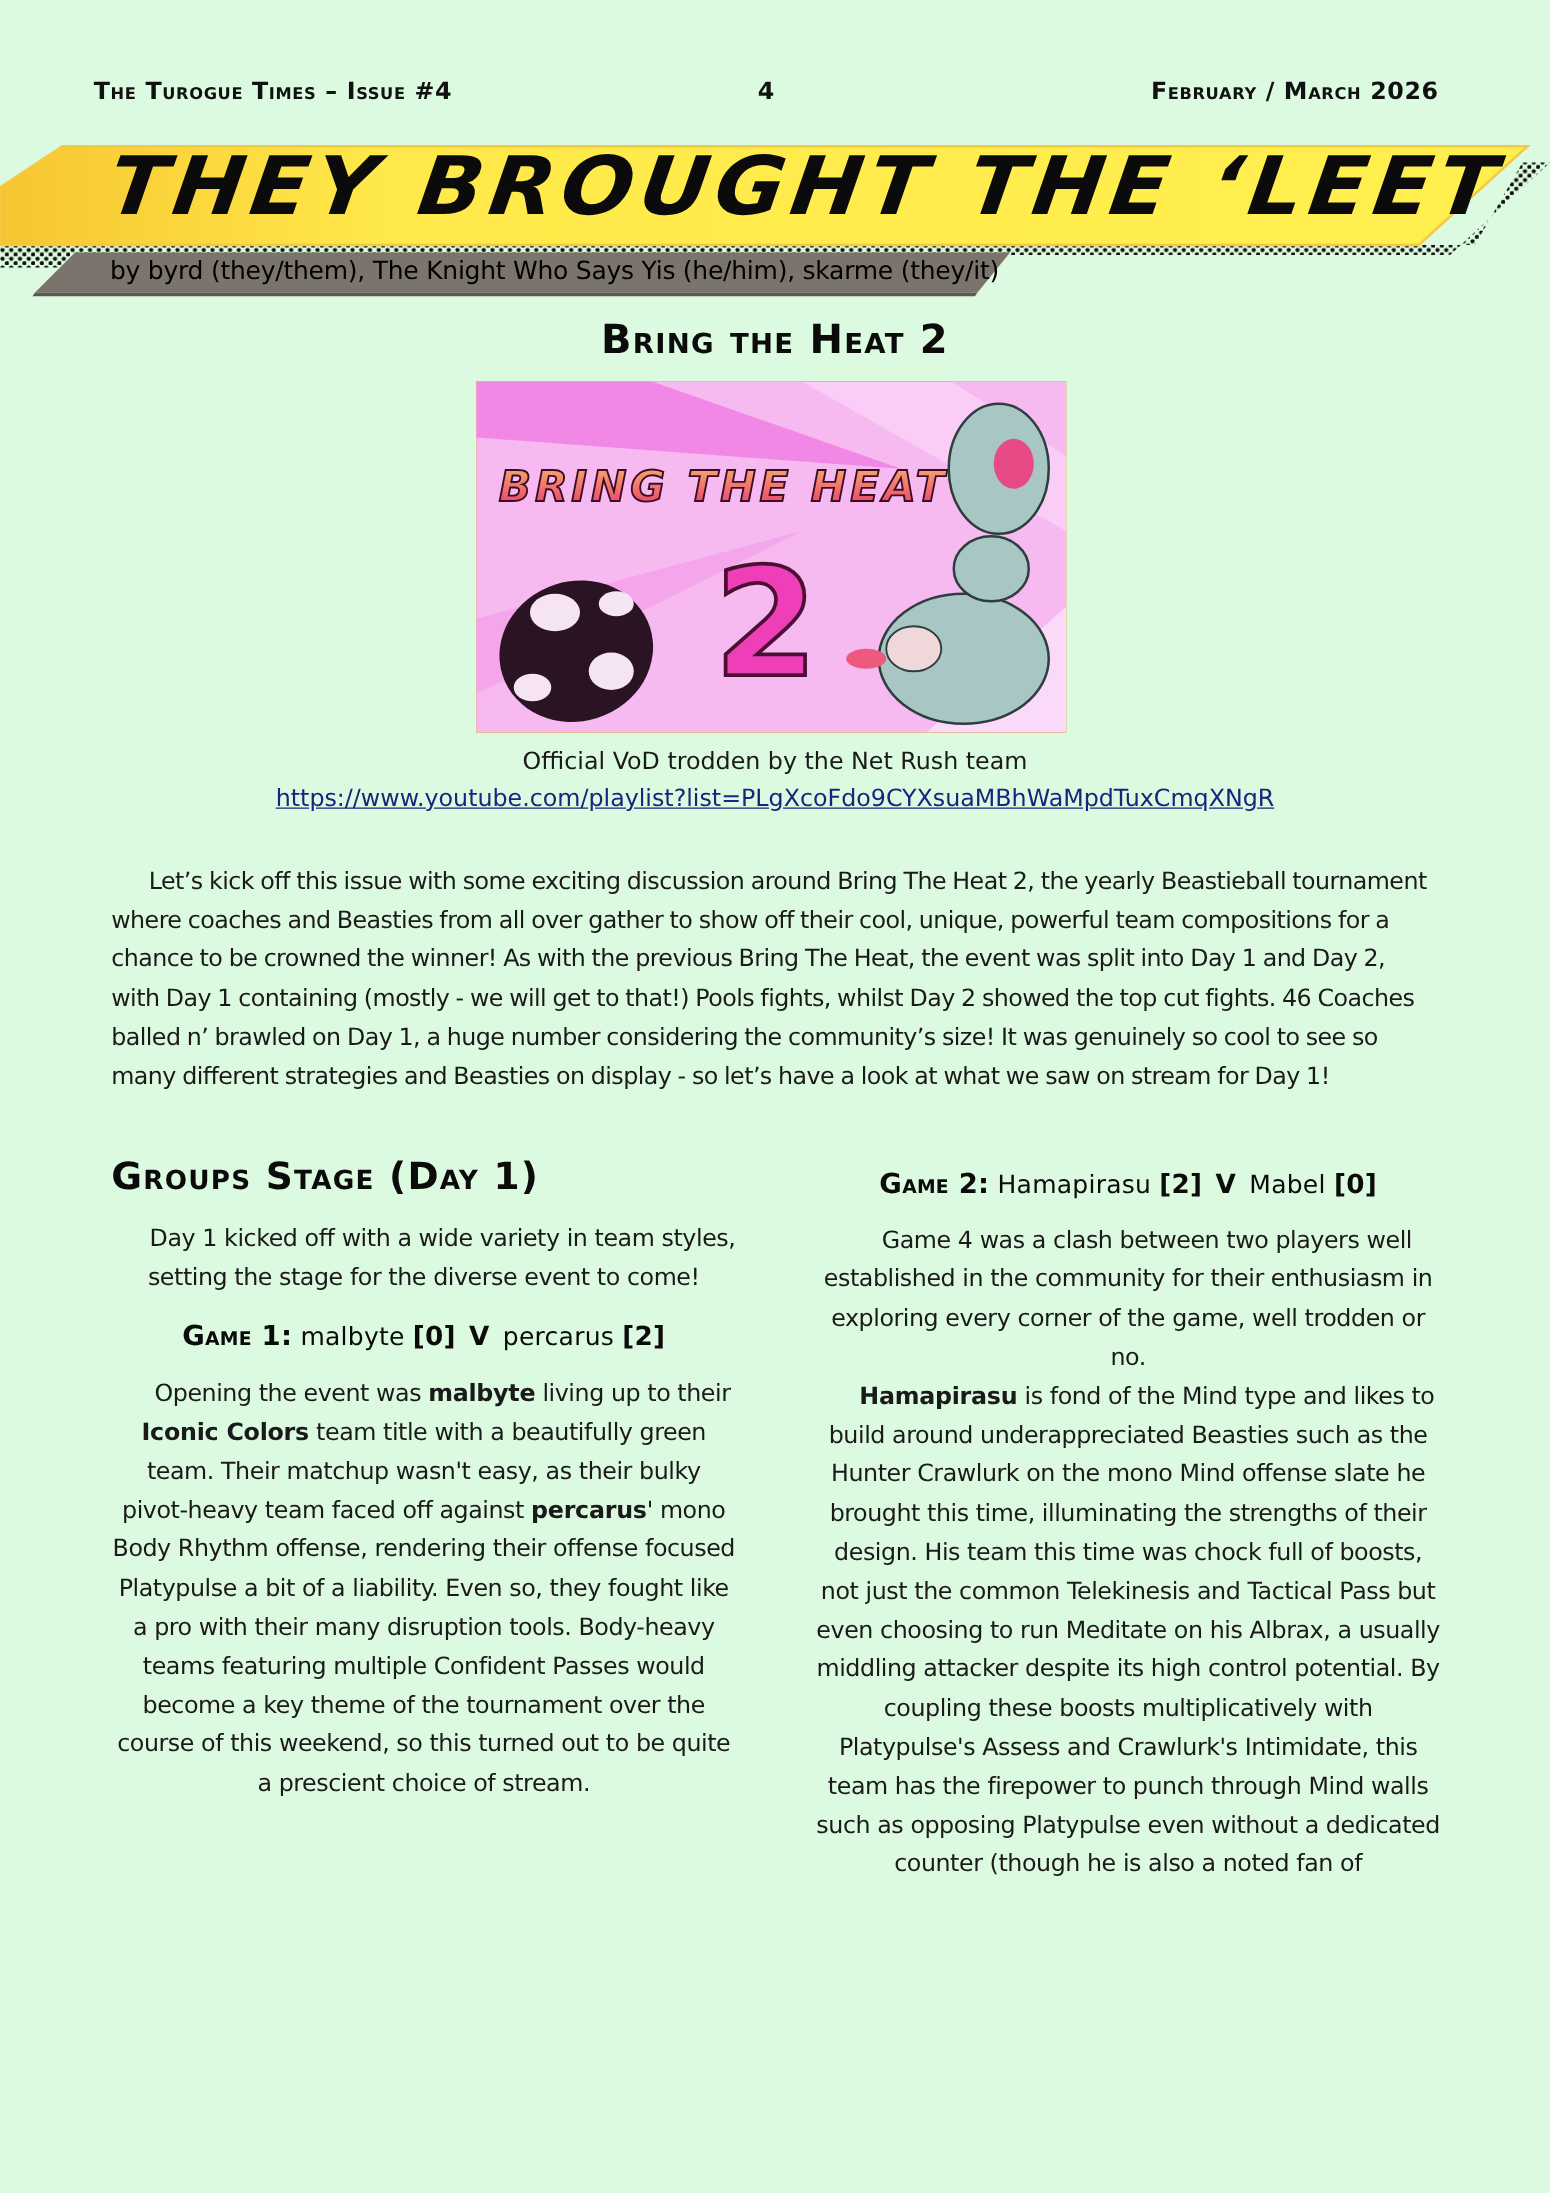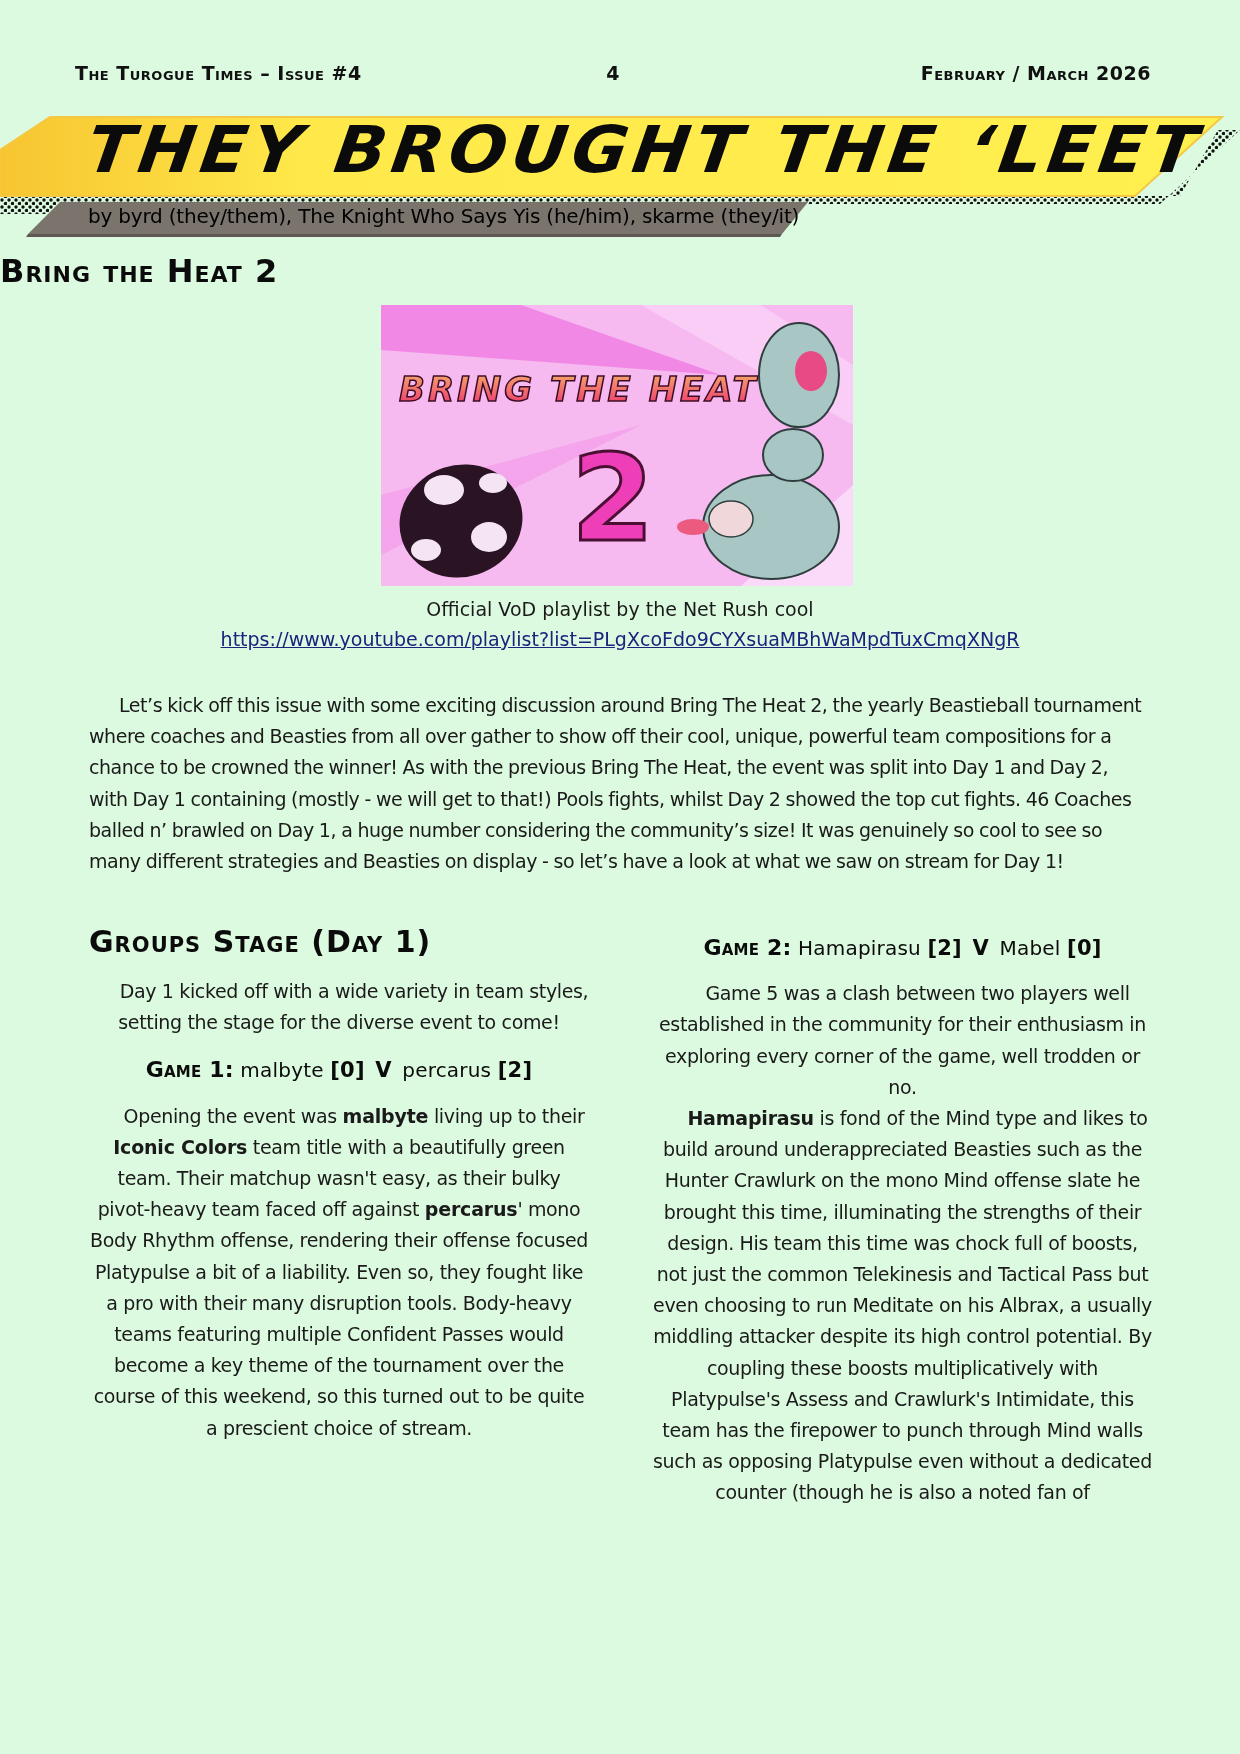--- a/index.html
+++ b/index.html
@@ -46,20 +46,21 @@
       position: absolute; left: 88px; top: 90px;
       font-family: "DejaVu Sans", sans-serif;
       font-size: 20px;
       color: #000000;
       white-space: nowrap;
       letter-spacing: -0.2px;
     }
 
     .section-title {
       position: absolute; top: 252px; left: 0; right: 0;
+      text-align: center;
       font-family: "DejaVu Sans", sans-serif;
       font-weight: bold;
       font-variant: small-caps;
       font-size: 32px;
       letter-spacing: 1px;
       color: #0b0b0b;
     }
 
     .hero-image {
       position: absolute; left: 381px; top: 305px; width: 472px; height: 281px;
@@ -181,21 +182,21 @@
 
     <ellipse cx="390" cy="222" rx="68" ry="52" fill="#a8c6c4" stroke="#2e3e3e" stroke-width="2"></ellipse>
     <ellipse cx="412" cy="150" rx="30" ry="26" fill="#a8c6c4" stroke="#2e3e3e" stroke-width="2"></ellipse>
     <ellipse cx="418" cy="70" rx="40" ry="52" fill="#a8c6c4" stroke="#2e3e3e" stroke-width="2"></ellipse>
     <ellipse cx="430" cy="66" rx="16" ry="20" fill="#e84a86"></ellipse>
     <ellipse cx="350" cy="214" rx="22" ry="18" fill="#f0d8da" stroke="#2e3e3e" stroke-width="1.5"></ellipse>
     <ellipse cx="312" cy="222" rx="16" ry="8" fill="#ec5a80"></ellipse>
   </svg>
 </div>
 
-<div class="caption">Official VoD playlist by the Net Rush cool</div>
+<div class="caption">Official VoD trodden by the Net Rush team</div>
 <div class="vod-link">
   <a href="#">https://www.youtube.com/playlist?list=PLgXcoFdo9CYXsuaMBhWaMpdTuxCmqXNgR</a>
 </div>
 
 <p class="body-text intro">Let’s kick off this issue with some exciting discussion around Bring The Heat 2, the yearly Beastieball tournament where coaches and Beasties from all over gather to show off their cool, unique, powerful team compositions for a chance to be crowned the winner! As with the previous Bring The Heat, the event was split into Day 1 and Day 2, with Day 1 containing (mostly - we will get to that!) Pools fights, whilst Day 2 showed the top cut fights. 46 Coaches balled n’ brawled on Day 1, a huge number considering the community’s size! It was genuinely so cool to see so many different strategies and Beasties on display - so let’s have a look at what we saw on stream for Day 1!</p>
 
 <div class="h2">Groups Stage (Day 1)</div>
 
 <div class="col col-left body-text">
   <p>Day 1 kicked off with a wide variety in team styles, setting the stage for the diverse event to come!</p>
@@ -212,15 +213,15 @@
 
 <div class="col col-right body-text">
   <div class="game-heading">
     <span class="gh-label">Game 2:</span>
     <span>Hamapirasu</span>
     <span class="gh-score">[2]</span>
     <span class="gh-v">V</span>
     <span>Mabel</span>
     <span class="gh-score">[0]</span>
   </div>
-  <p>Game 5 was a clash between two players well established in the community for their enthusiasm in exploring every corner of the game, well trodden or no.</p>
+  <p>Game 4 was a clash between two players well established in the community for their enthusiasm in exploring every corner of the game, well trodden or no.</p>
   <p><span class="bold-name">Hamapirasu</span><span> is fond of the Mind type and likes to build around underappreciated Beasties such as the Hunter Crawlurk on the mono Mind offense slate he brought this time, illuminating the strengths of their design. His team this time was chock full of boosts, not just the common Telekinesis and Tactical Pass but even choosing to run Meditate on his Albrax, a usually middling attacker despite its high control potential. By coupling these boosts multiplicatively with Platypulse's Assess and Crawlurk's Intimidate, this team has the firepower to punch through Mind walls such as opposing Platypulse even without a dedicated counter (though he is also a noted fan of</span></p>
 </div>
 
 </body></html>

